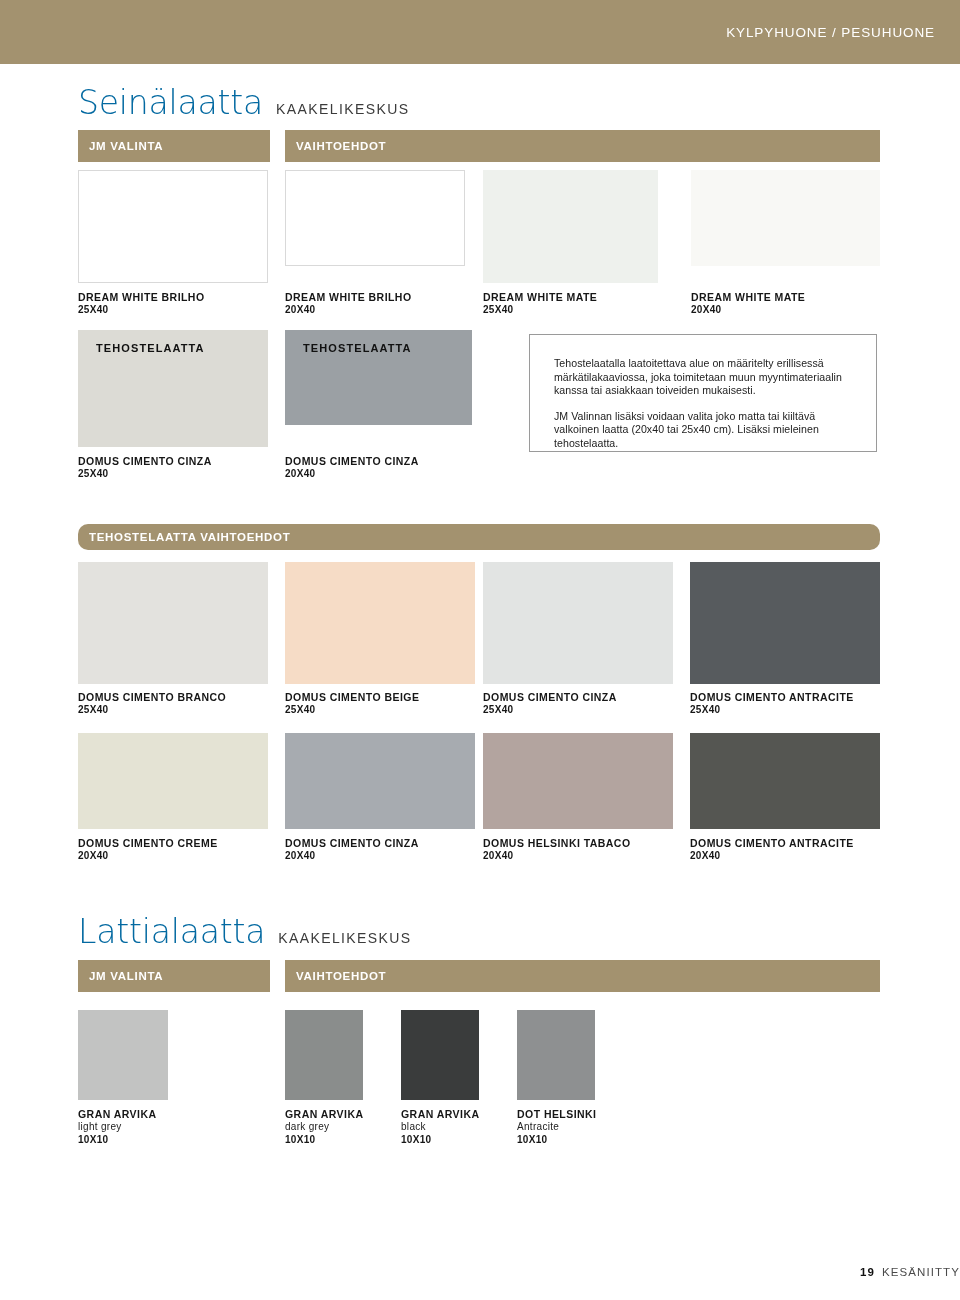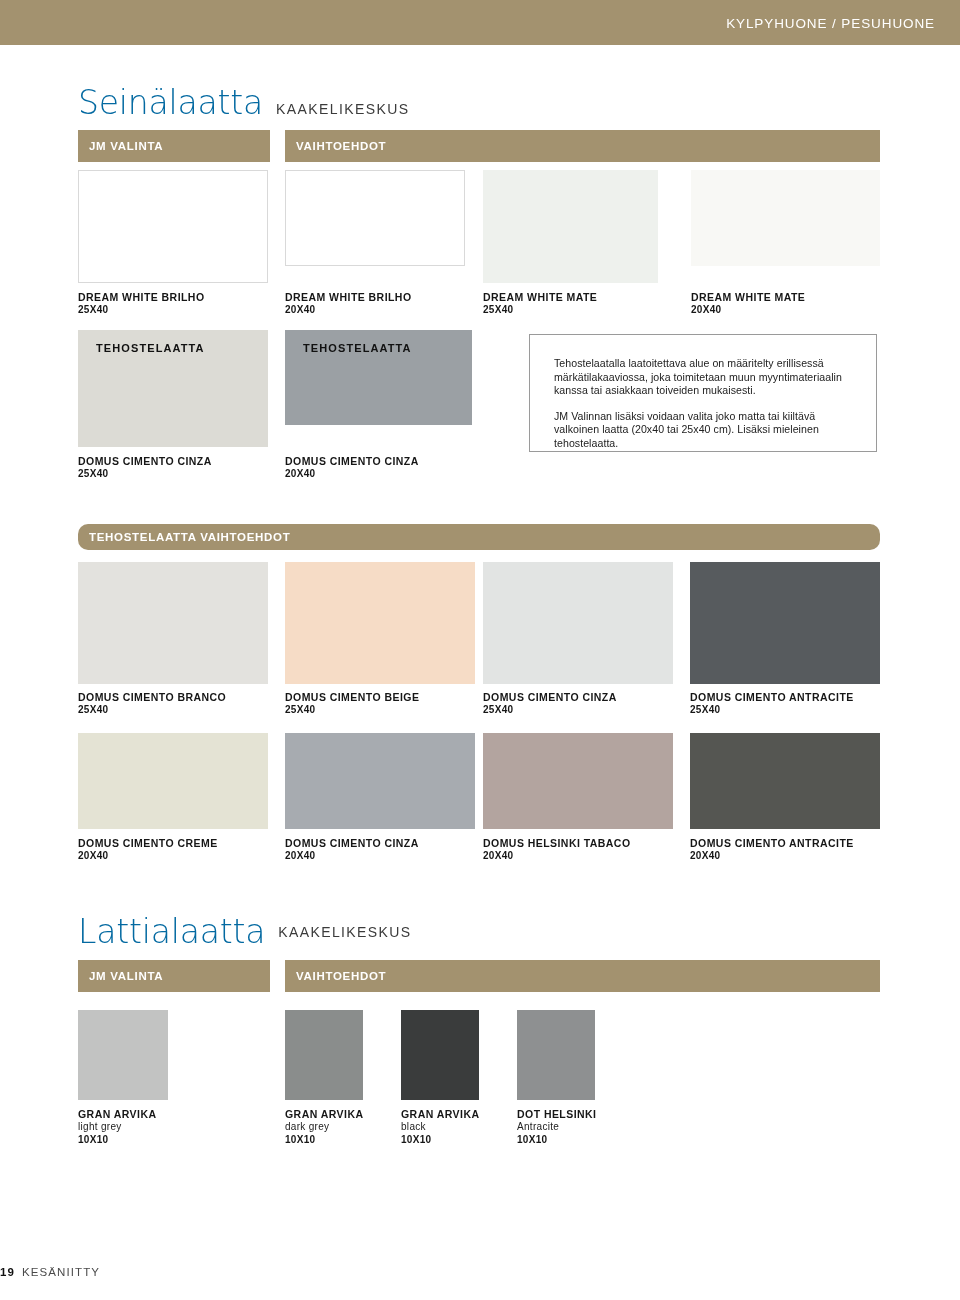--- a/index.html
+++ b/index.html
@@ -6,21 +6,21 @@
   body{
     width:960px;height:1300px;background:#ffffff;
     font-family:"Liberation Sans", sans-serif;
     color:#1a1a1a;
     position:relative;overflow:hidden;
   }
   .page{position:relative;width:960px;height:1300px;}
 
   
   .topbar{
-    position:absolute;left:0;top:0;width:960px;height:45px;
+    position:absolute;left:0;top:0;width:960px;height:64px;
     background:#a3926f;
   }
   .topbar .crumb{
     position:absolute;right:25px;top:50%;transform:translateY(-50%);
     color:#ffffff;font-size:13.5px;letter-spacing:.9px;font-weight:400;
     font-family:"Liberation Sans", sans-serif;
   }
 
   
   .sec-title{position:absolute;display:flex;align-items:baseline;}
@@ -69,21 +69,21 @@
   }
   .infobox p{
     margin:8px;font-size:10.6px;line-height:13.6px;color:#222;
     letter-spacing:.05px;
   }
   .infobox .pad{padding:14px 16px 12px 16px;}
   .infobox p + p{margin-top:12px;}
 
   
   .footer{
-    position:absolute;left:0;bottom:22px;width:960px;text-align:left;
+    position:absolute;left:0;bottom:22px;width:960px;text-align:right;
     font-size:11.5px;letter-spacing:1.1px;color:#3a3a3a;
   }
   .footer b{font-weight:700;color:#111;}
   .footer span.lbl{margin-left:7px;font-weight:400;color:#4a4a4a;}
 </style>
 </head>
 <body>
 
 <div class="page">
 
@@ -217,21 +217,21 @@
     </div>
   </div>
   <div class="tile" style="left:690px;top:733px;width:190px;">
     <div class="swatch" style="width:190px;height:96px;background:#555652;"></div>
     <div class="cap" style="top:104px;">
       <div class="n">DOMUS CIMENTO ANTRACITE</div>
       <div class="s">20X40</div>
     </div>
   </div>
 
-  <div class="sec-title" style="left:78px;top:915px;align-items:center;">
+  <div class="sec-title" style="left:78px;top:915px;">
     <div class="big">Lattialaatta</div>
     <div class="sub">KAAKELIKESKUS</div>
   </div>
 
   <div class="tabbar" style="left:78px;top:960px;width:192px;">
     <span>JM VALINTA</span>
   </div>
   <div class="tabbar" style="left:285px;top:960px;width:595px;">
     <span>VAIHTOEHDOT</span>
   </div>

